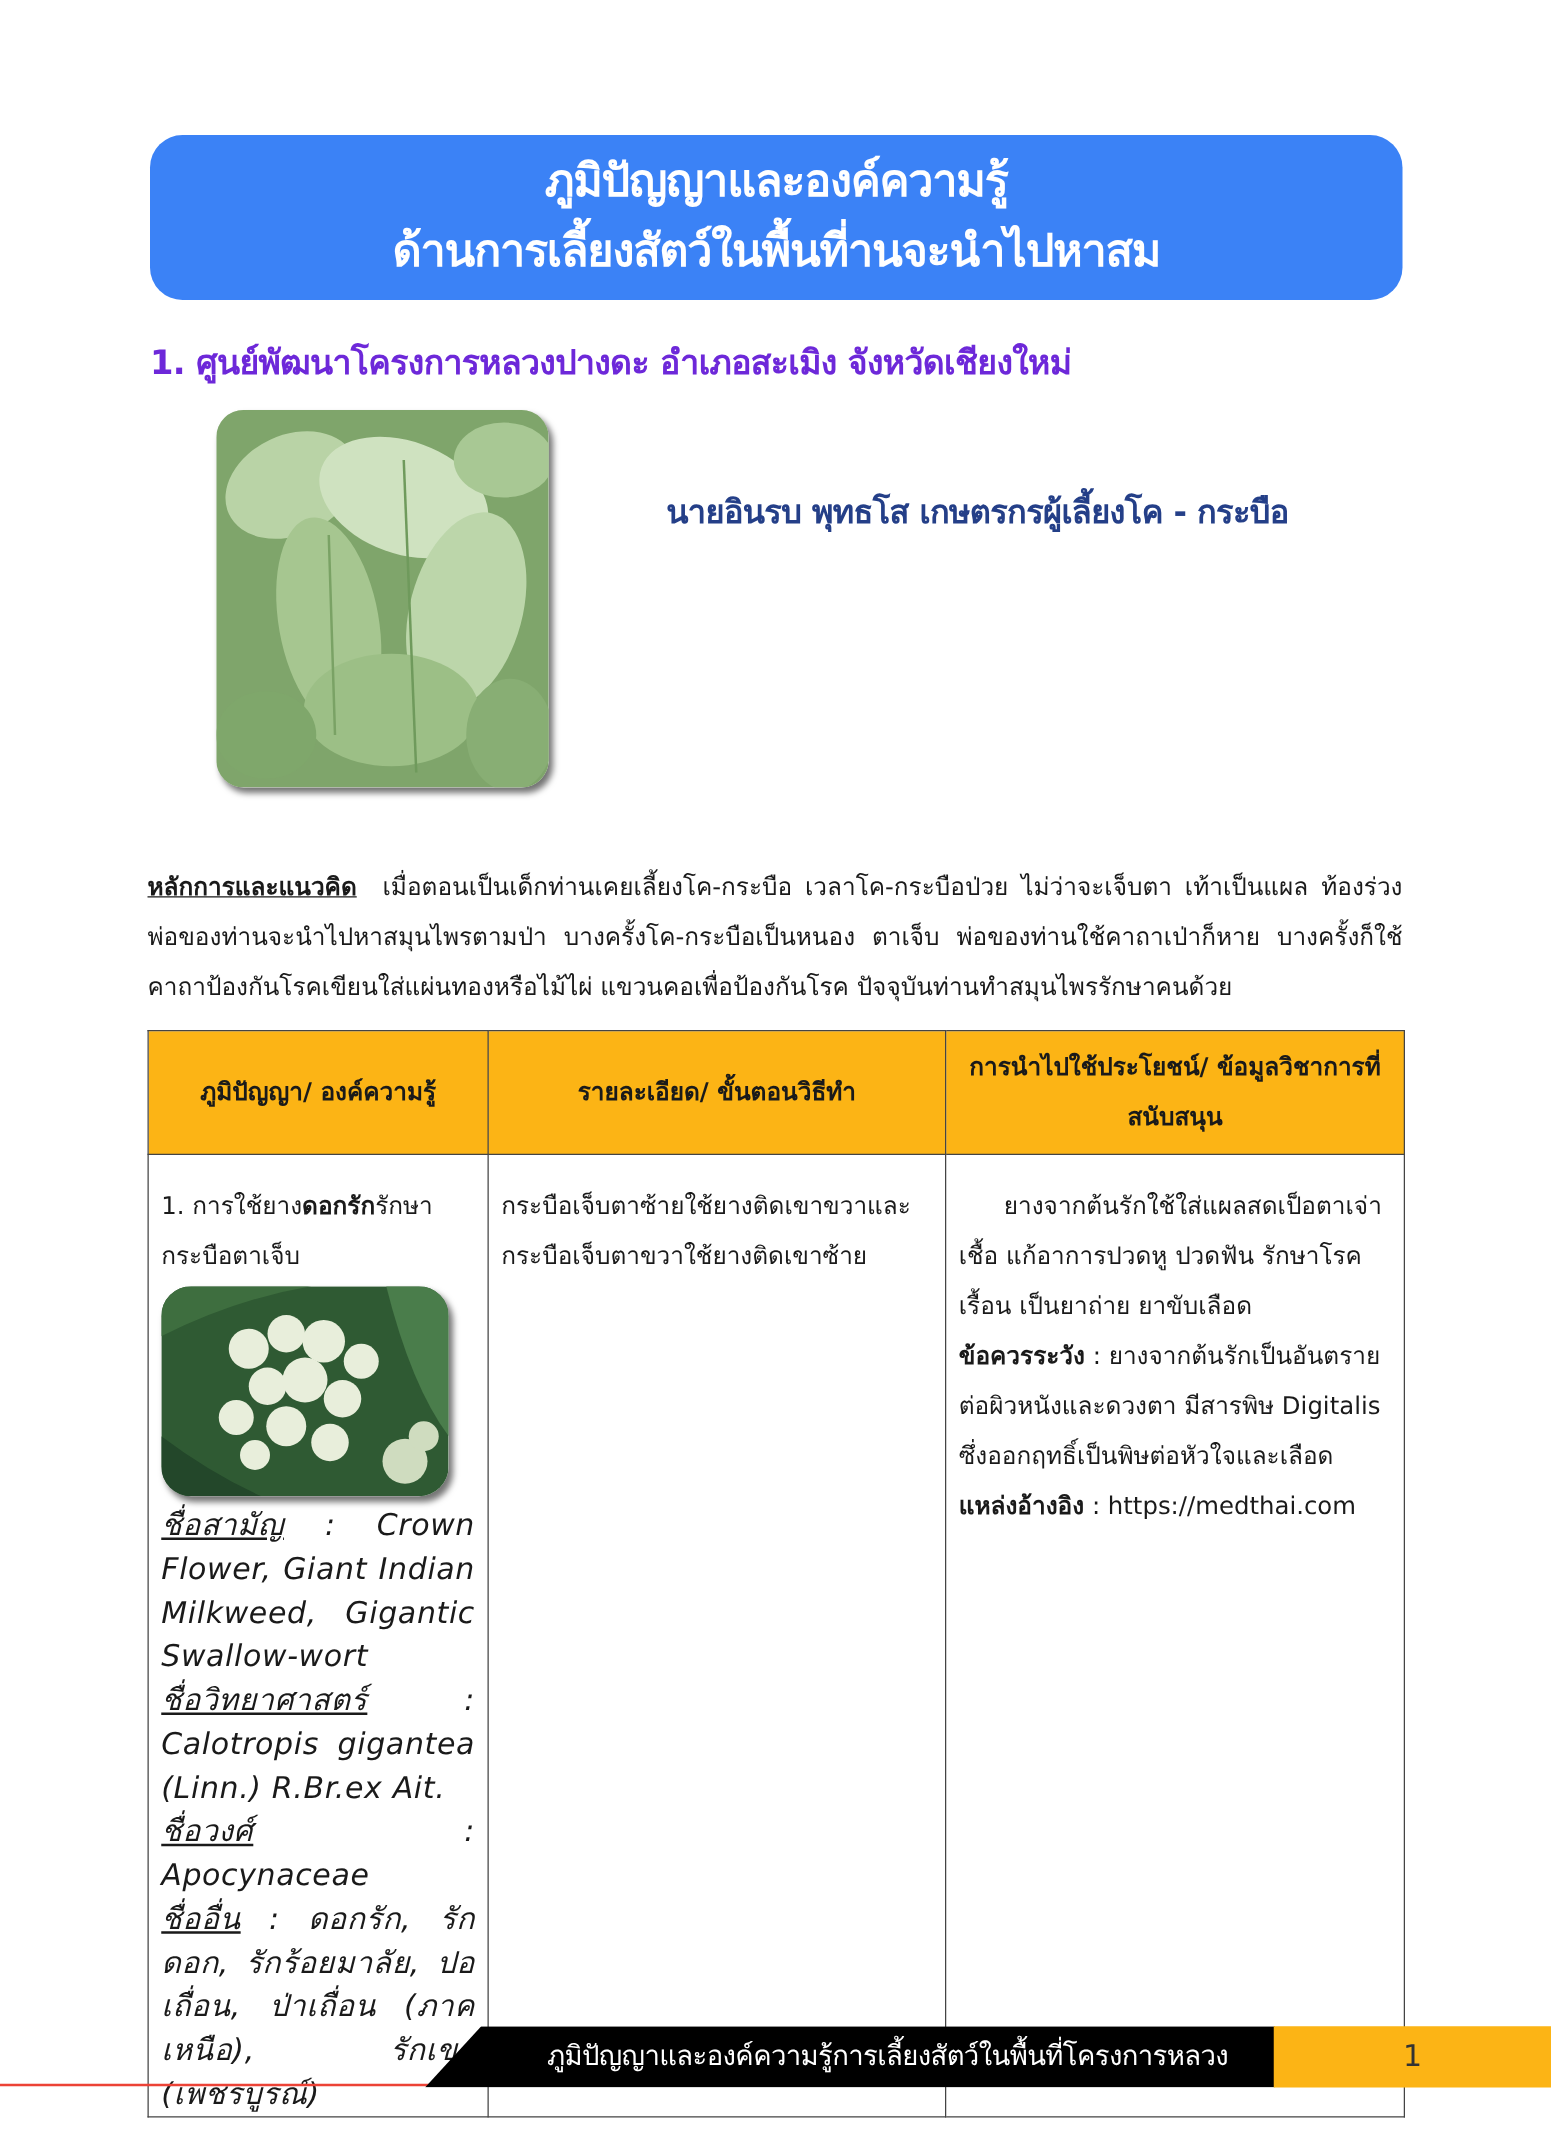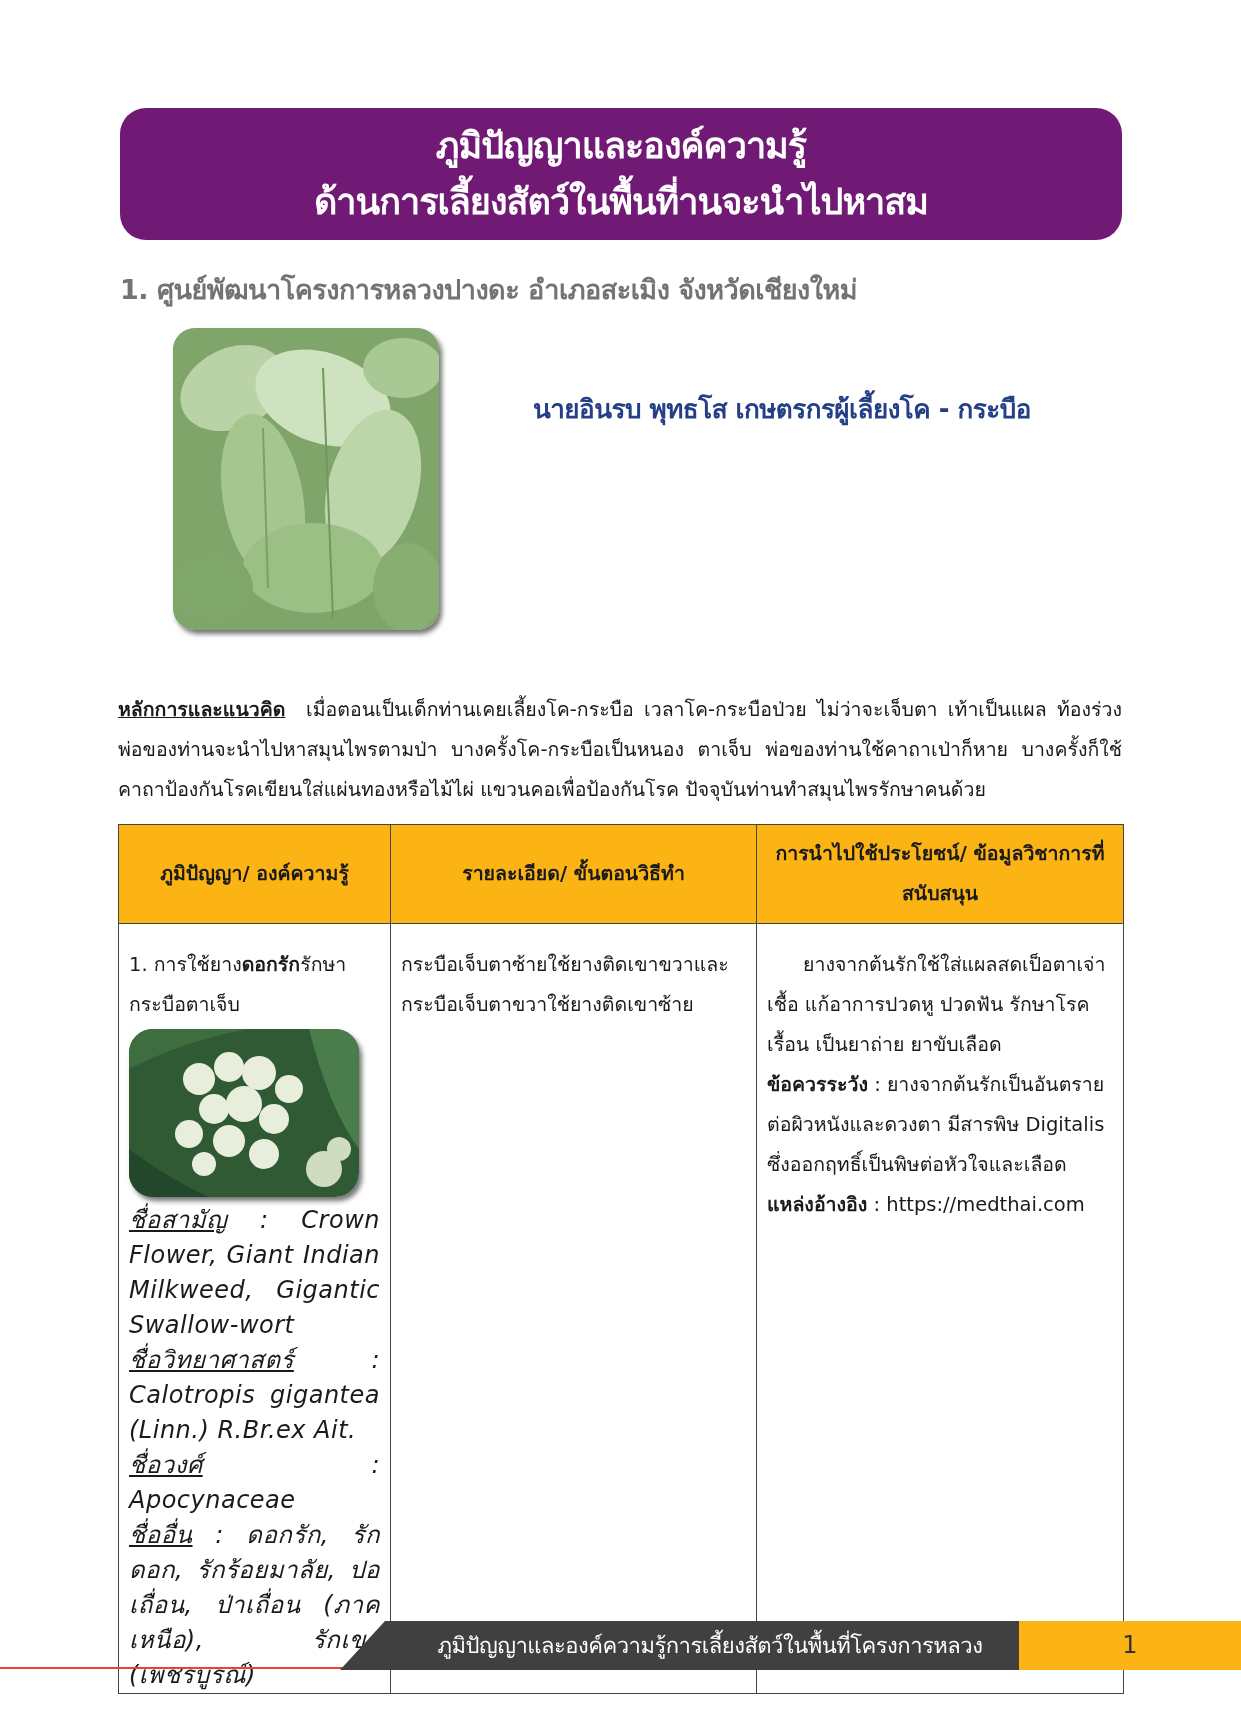--- a/index.html
+++ b/index.html
@@ -1,37 +1,37 @@
 <!DOCTYPE html>
 <html><head>
 <meta charset="utf-8">
 <style>
   html, body { margin:0; padding:0; background:#ffffff; }
   body { width:1241px; height:1725px; position:relative; overflow:hidden;
          font-family:"DejaVu Sans", sans-serif; color:#1a1a1a; }
   .banner { position:absolute; left:120px; top:108px; width:1002px; height:132px;
-            background:#701a75; border-radius:26px; color:#fff; text-align:center;
+            background:#3b82f6; border-radius:26px; color:#fff; text-align:center;
             display:flex; flex-direction:column; justify-content:center; }
   .banner div { font-family:"DejaVu Sans Condensed","DejaVu Sans", sans-serif; font-size:36px; line-height:56px; font-weight:bold; letter-spacing:-1px; }
-  .section-title { position:absolute; left:120px; top:268px; font-size:27px; color:#737373; font-weight:bold; letter-spacing:-0.5px; }
+  .section-title { position:absolute; left:120px; top:268px; font-size:27px; color:#6d28d9; font-weight:bold; letter-spacing:-0.5px; }
   .photo-main { position:absolute; left:173px; top:328px; width:266px; height:302px; border-radius:22px; overflow:hidden;
                 box-shadow:3px 4px 5px rgba(0,0,0,0.55); }
   .person { position:absolute; left:494px; top:388px; font-size:26px; font-weight:bold; color:#243f88; letter-spacing:-0.5px;margin-left:39px; }
   .paragraph { position:absolute; left:118px; top:670px; width:1004px; font-size:19.5px; line-height:40px; text-align:justify; }
   .paragraph .lead { font-weight:bold; text-decoration:underline; }
   table { position:absolute; left:118px; top:824px; width:1005px; border-collapse:collapse; table-layout:fixed;border-radius:11px; }
   th, td { border:1.5px solid #444; vertical-align:top; }
   th { background:#fcb415; height:96px; vertical-align:middle; font-size:19.5px; font-weight:bold; text-align:center; line-height:40px; }
   td { font-size:19.5px; line-height:40px; padding:21px 10px 0 10px; height:652px; }
   .photo-flower { width:230px; height:168px; border-radius:24px; overflow:hidden; margin:4px 0 6px 0; box-shadow:3px 4px 5px rgba(0,0,0,0.55); }
   .meta { font-style:italic; font-size:24px; line-height:35px; text-align:justify; letter-spacing:0.5px; }
   .meta .k { text-decoration:underline; }
   .indent { text-indent:36px; display:block; }
   .footer-line { position:absolute; left:0; top:1667px; width:350px; height:2px; background:#ec4236; }
-  .footer-red { position:absolute; left:340px; top:1621px; width:680px; height:49px; background:#404040;
+  .footer-red { position:absolute; left:340px; top:1621px; width:680px; height:49px; background:#000000;
                 clip-path:polygon(45px 0, 100% 0, 100% 100%, 0 100%); color:#fff; font-size:22px; line-height:49px; text-align:center; }
   .footer-red span { display:inline-block; padding-left:60px; letter-spacing:-0.5px; }
   .footer-yellow { position:absolute; left:1019px; top:1621px; width:222px; height:49px; background:#fcb415; color:#333; font-size:24px; line-height:49px; text-align:center; }
 </style>
 </head>
 <body>
 
 <div class="banner">
   <div>ภูมิปัญญาและองค์ความรู้</div>
   <div>ด้านการเลี้ยงสัตว์ในพื้นที่านจะนำไปหาสม</div>

